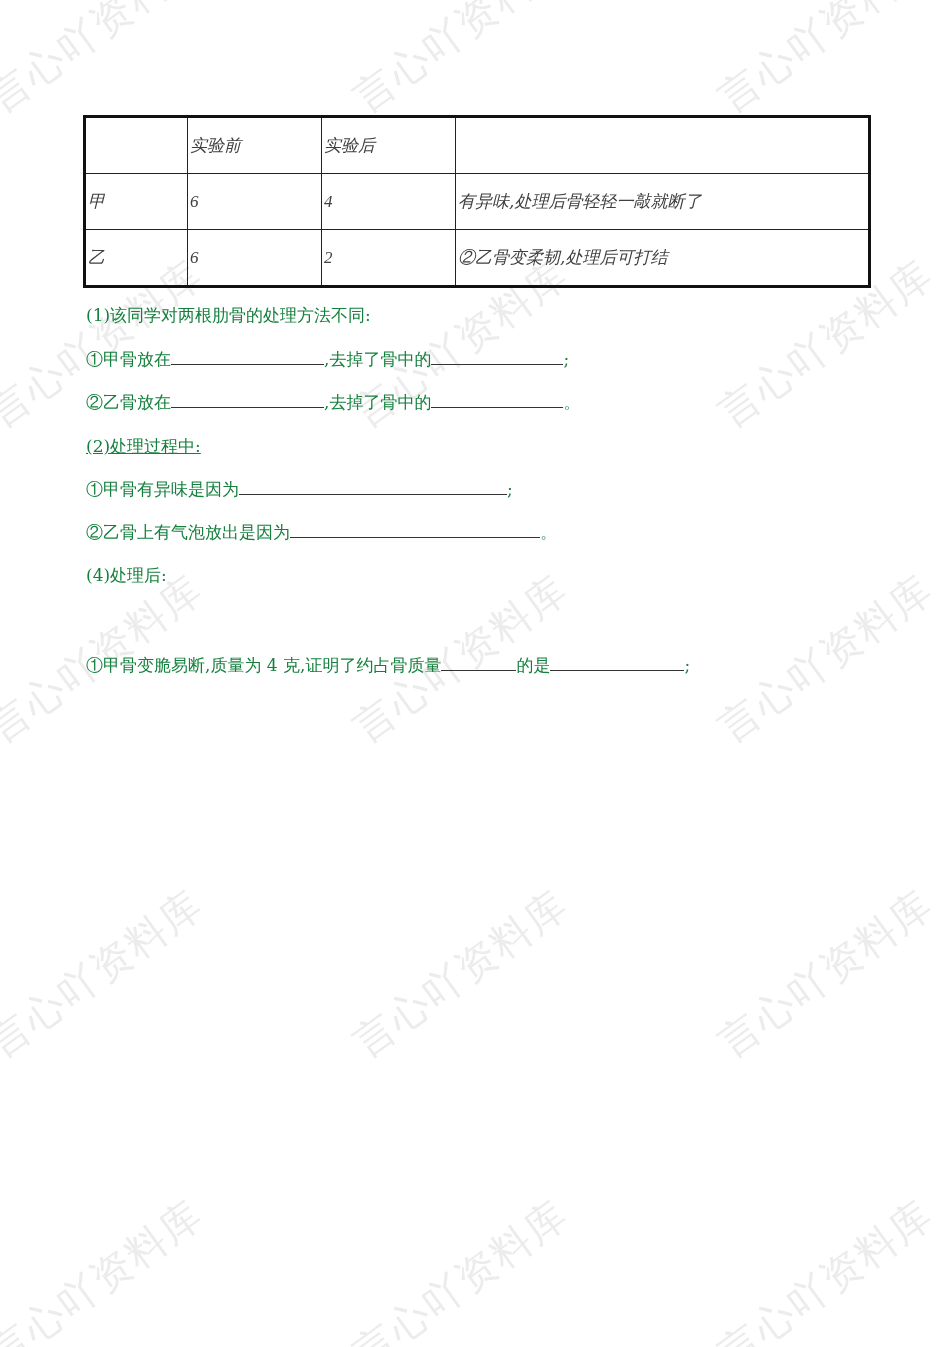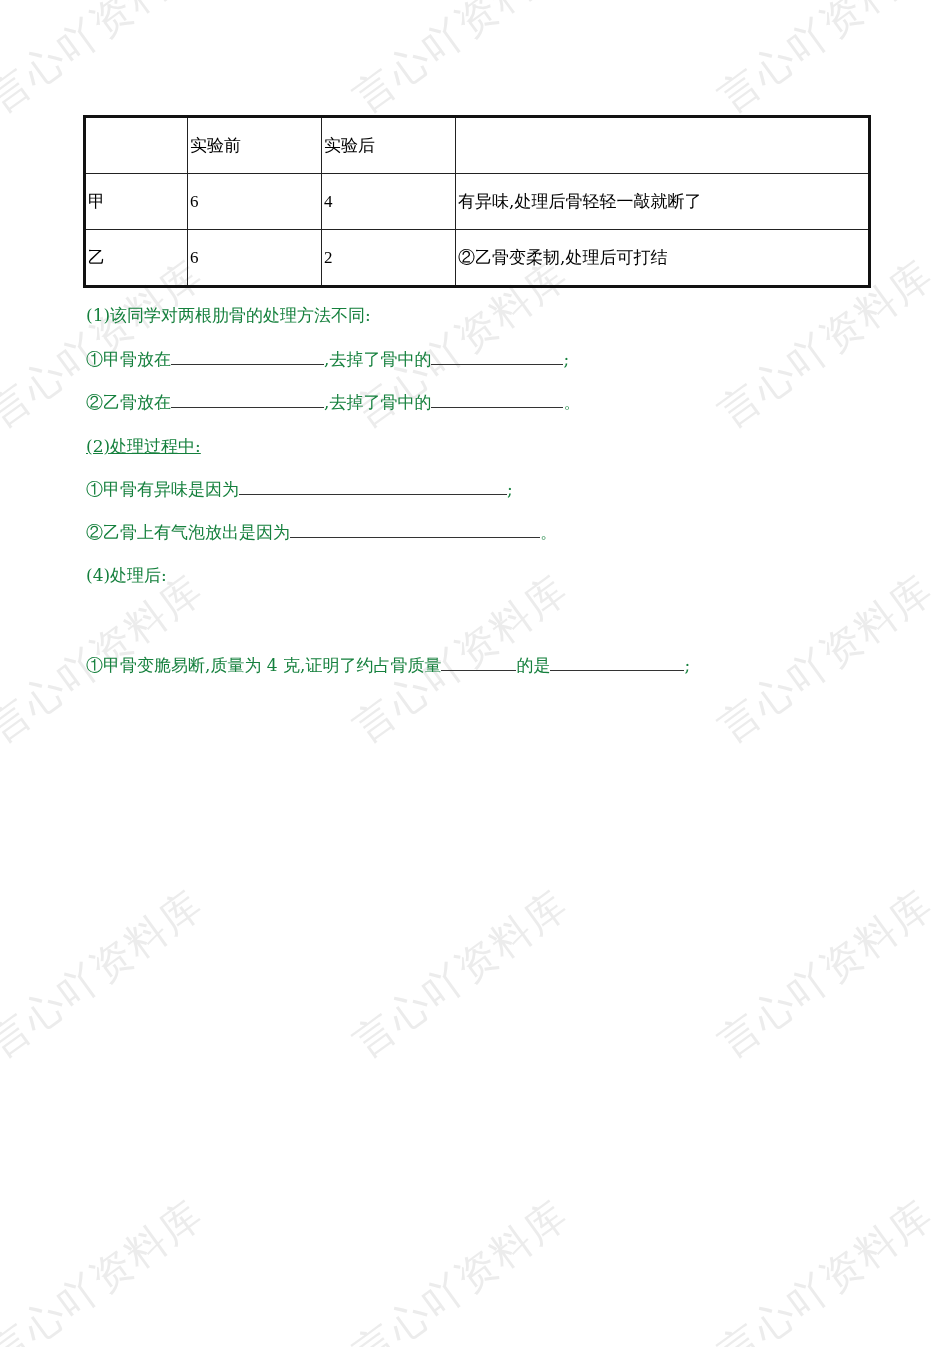--- a/index.html
+++ b/index.html
@@ -48,22 +48,23 @@
     border: 3px solid #111;
     box-sizing: border-box;
     table-layout: fixed;
     font-size: 17px;
   }
   .data-table td {
     border: 1.5px solid #222;
     padding: 0 0 0 2px;
     vertical-align: middle;
     height: 55px;
-    color: #000000;
+    color: #404040;
     white-space: nowrap;
+    font-style: italic;
   }
   .data-table col.c0 { width: 103px; }
   .data-table col.c1 { width: 134px; }
   .data-table col.c2 { width: 134px; }
   .data-table col.c3 { width: 414px; }
   .num { font-family: "Liberation Serif", "DejaVu Serif", serif; }
 
   
   .line {
     position: absolute;

